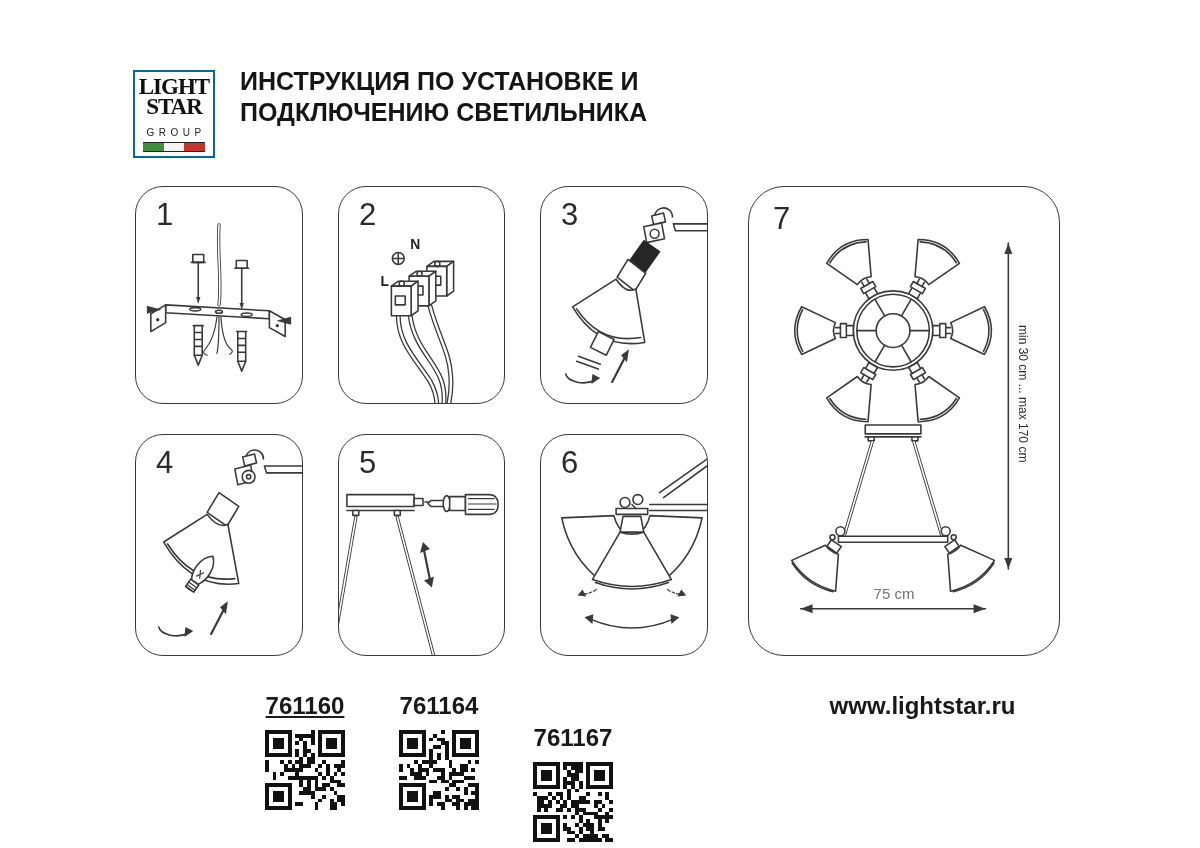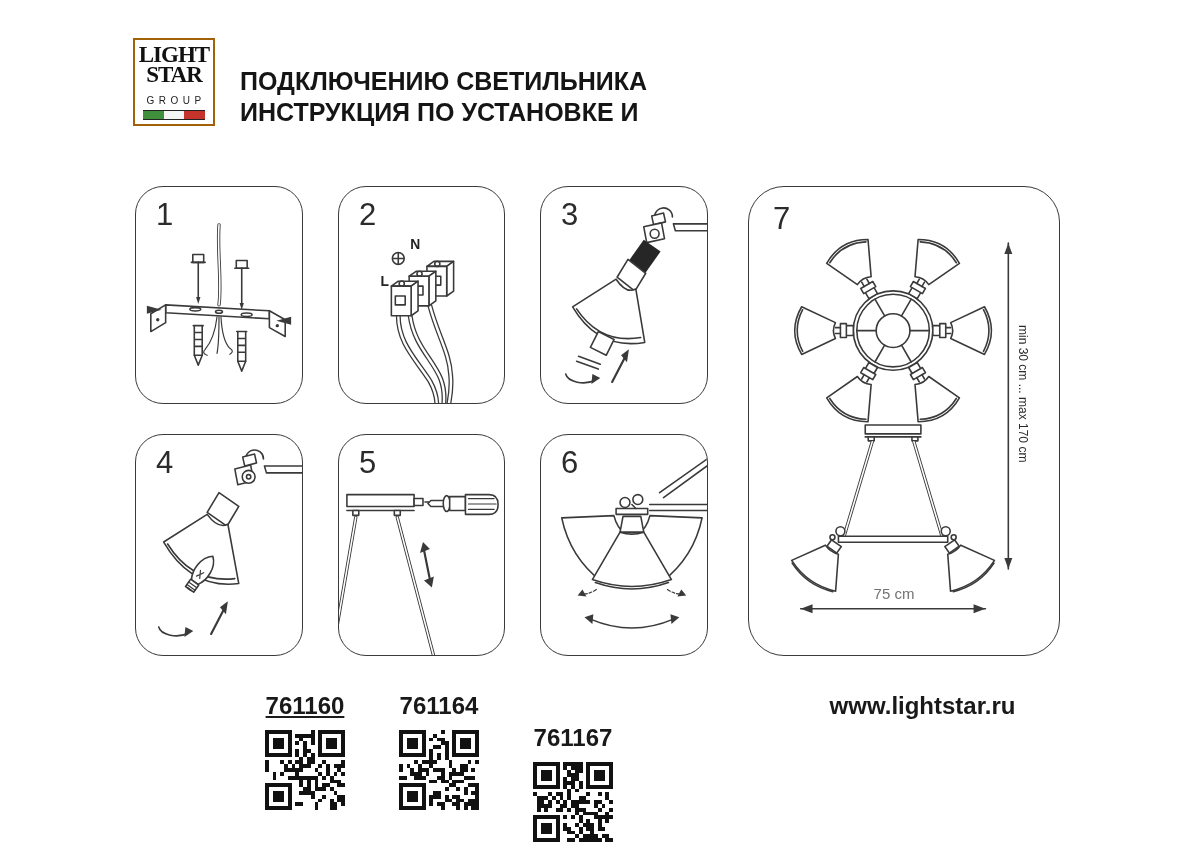--- a/index.html
+++ b/index.html
@@ -1,19 +1,19 @@
 <!DOCTYPE html>
 <html><head>
 <meta charset="utf-8">
 <style>
   html,body{margin:0;padding:0;background:#fff;}
   .page{position:relative;width:1200px;height:848px;background:#ffffff;overflow:hidden;
         font-family:"Liberation Sans",sans-serif;color:#1c1c1c;}
   
-  .logo{position:absolute;left:133px;top:38px;width:82px;height:88px;border:2px solid #a16207;
+  .logo{position:absolute;left:133px;top:70px;width:82px;height:88px;border:2px solid #0369a1;
         box-sizing:border-box;background:#fff;text-align:center;padding-top:5px;}
   .logo .l1,.logo .l2{font-family:"Liberation Serif",serif;font-weight:700;font-size:23px;
         line-height:20px;letter-spacing:-1px;color:#111;}
   .logo .l3{font-size:10px;letter-spacing:4.5px;margin-top:10px;color:#222;font-weight:400;text-indent:4px;}
   .flag{width:62px;height:8px;margin:4px auto 0;border-top:1.5px solid #222;border-bottom:1.5px solid #222;
         display:flex;box-sizing:content-box;}
   .flag div{flex:1;height:100%;}
   .title{position:absolute;left:240px;top:66px;font-size:25px;font-weight:700;line-height:31px;color:#151515;}
   .hdr-right{position:absolute;left:798px;top:70px;width:250px;text-align:center;}
   .series{font-size:19px;font-weight:700;color:#151515;}
@@ -62,22 +62,22 @@
     <div class="l2">STAR</div>
     <div class="l3">GROUP</div>
     <div class="flag">
       <div style="background: rgb(63, 143, 61);"></div>
       <div style="background: rgb(244, 244, 244);"></div>
       <div style="background: rgb(196, 52, 45);"></div>
     </div>
   </div>
 
   <div class="title">
+    <div>ИНСТРУКЦИЯ ПО УСТАНОВКЕ И</div>
     <div>ПОДКЛЮЧЕНИЮ СВЕТИЛЬНИКА</div>
-    <div>ИНСТРУКЦИЯ ПО УСТАНОВКЕ И</div>
   </div>
 
   <div class="hdr-right">
   </div>
 
   <div class="panel p1">
     <span class="step-num">1</span>
     <svg viewBox="0 0 168 218">
       <g>
         <path class="t2o" d="M84,38 C82,65 87,95 84,119"></path>

